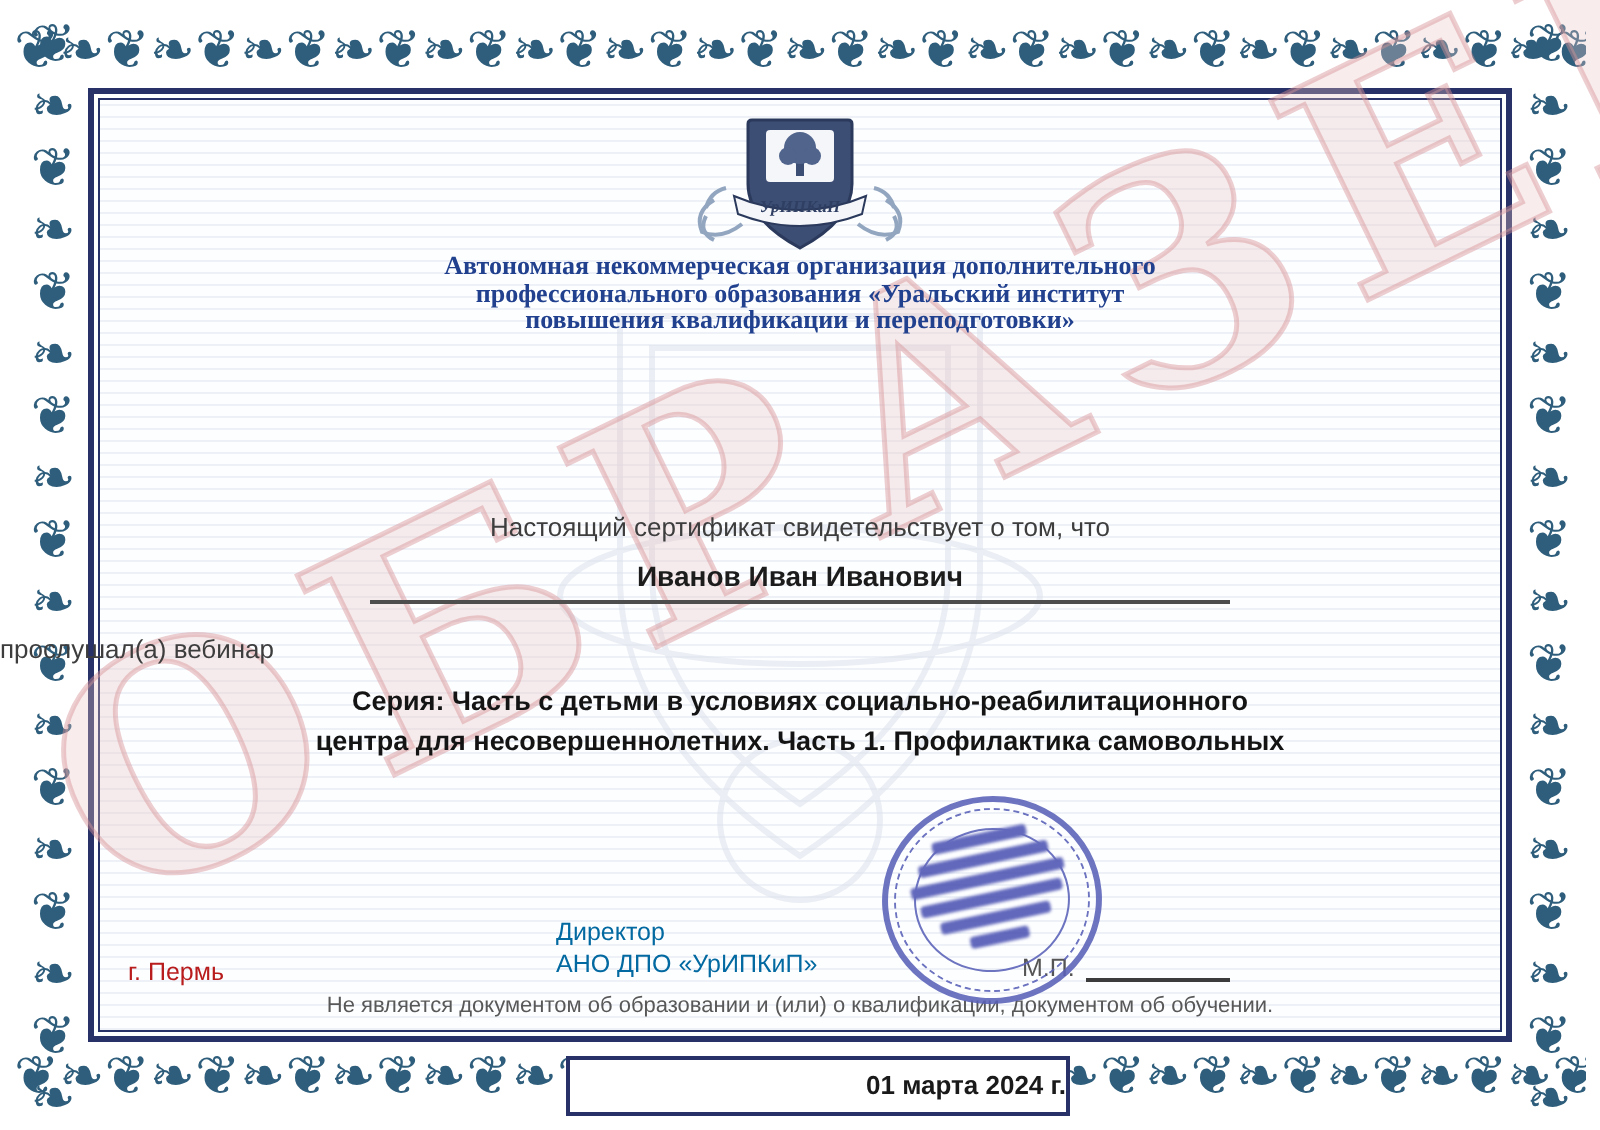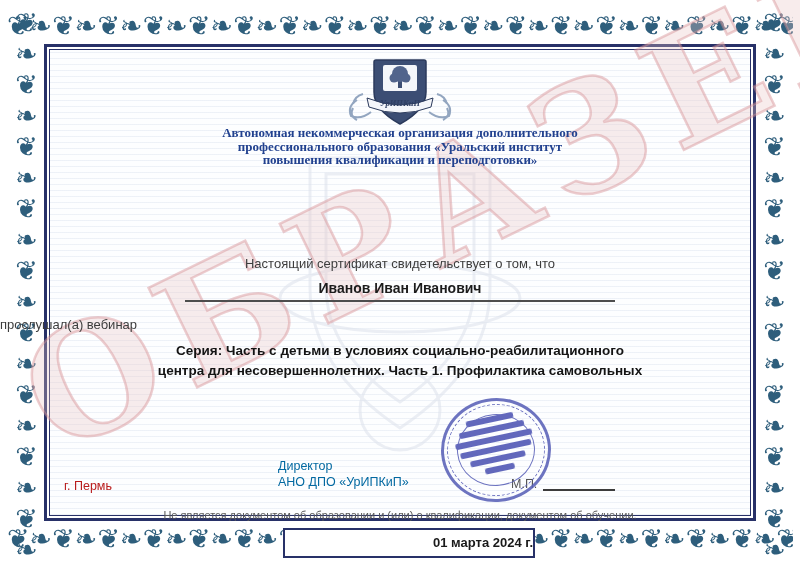--- a/index.html
+++ b/index.html
@@ -54,21 +54,21 @@
   .course    { position:absolute; top:341px; left:0; right:0; text-align:center; z-index:3;
                font-size:13.5px; font-weight:bold; color:#141414; line-height:1.45; }
   
   .city       { position:absolute; left:64px; top:479px; z-index:3; font-size:12.5px; color:#b91c1c; }
   .director   { position:absolute; left:278px; top:459px; z-index:3; font-size:12.5px;
                 color:#0369a1; line-height:1.25; }
   .mp-label   { position:absolute; left:511px; top:477px; z-index:3; font-size:12.5px; color:#555; }
   .sig-line   { position:absolute; left:543px; top:489px; width:72px; z-index:3;
                 border-bottom:2px solid #3c3c3c; }
   .disclaimer { position:absolute; top:497px; left:0; right:0; text-align:center; z-index:3;
-                font-size:11px; color:#585858;margin-top:12px; }
+                font-size:11px; color:#585858; }
   .date-box   { position:absolute; left:283px; top:528px; width:252px; height:30px; z-index:5;
                 background:#ffffff; border:2px solid #283168; text-align:right;
                 font-size:13px; font-weight:bold; color:#1a1a1a; line-height:26px; }
   
   .stamp { position:absolute; left:441px; top:398px; width:110px; height:104px; z-index:4;
            opacity:.88; transform:rotate(-5deg); pointer-events:none; }
   .stamp .ring1 { position:absolute; inset:0; border:3px solid #5a61b8; border-radius:50%; }
   .stamp .ring2 { position:absolute; inset:6px; border:1.5px dashed #5a61b8; border-radius:50%; }
   .stamp .ring3 { position:absolute; inset:16px; border:1.5px solid #5a61b8; border-radius:50%; }
   .stamp .bars  { position:absolute; inset:0; display:flex; flex-direction:column;

